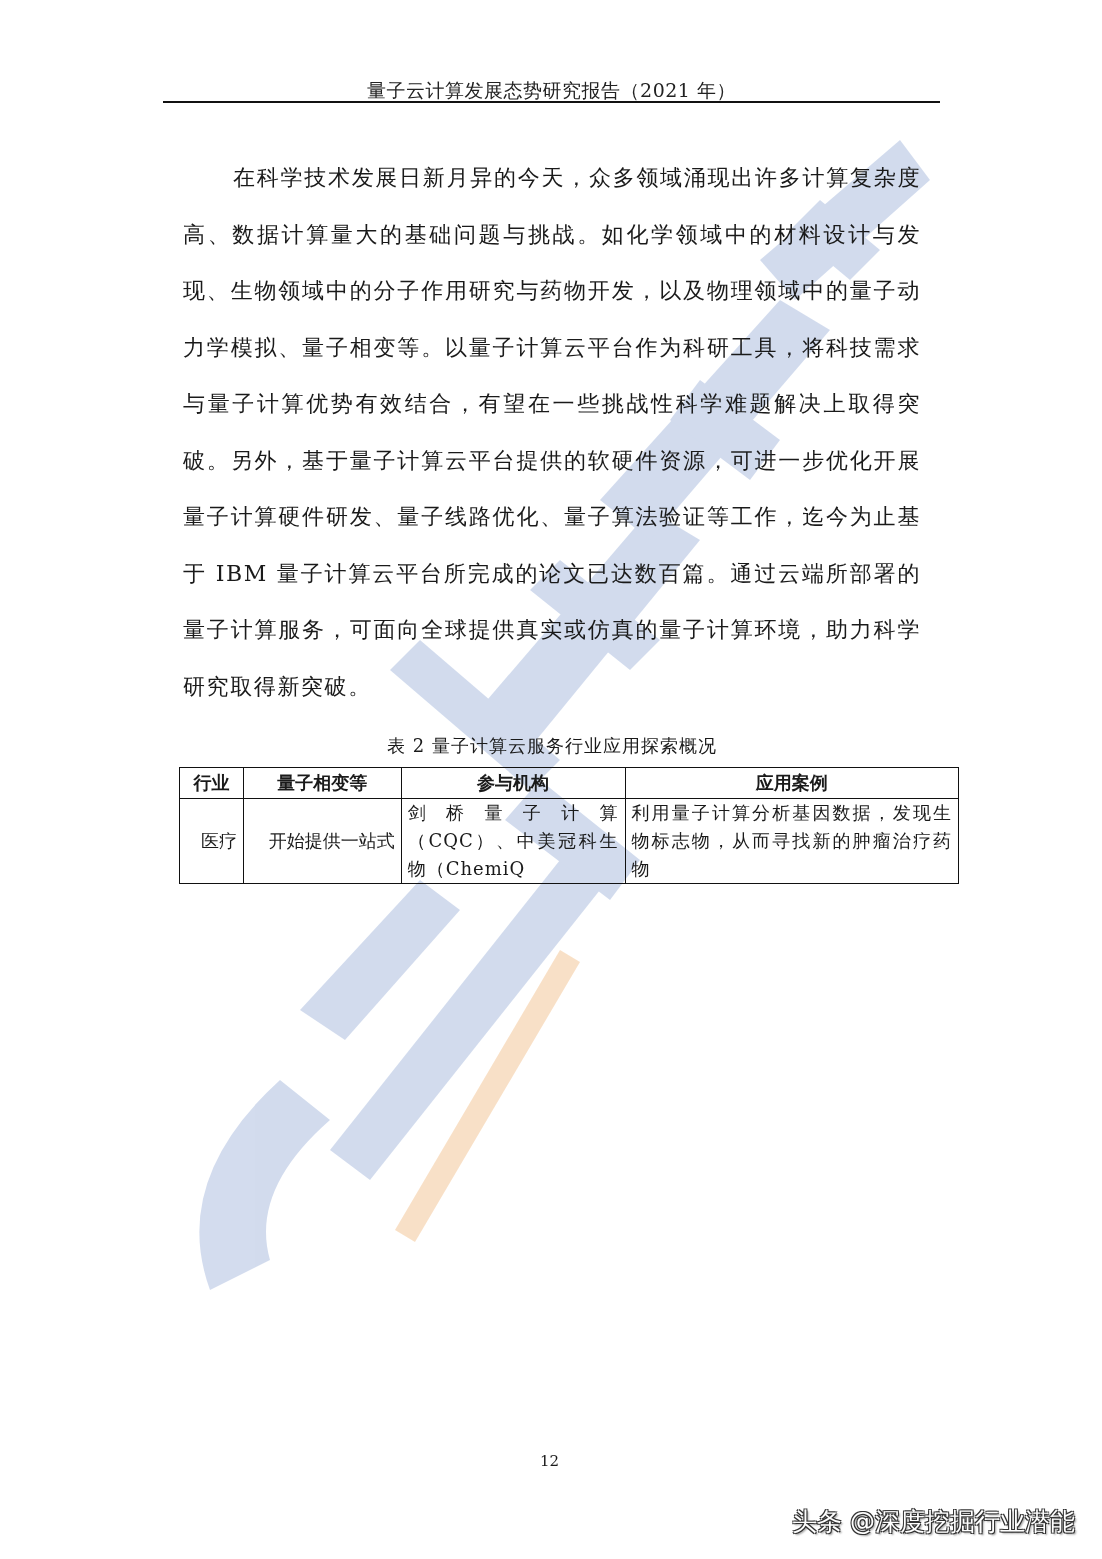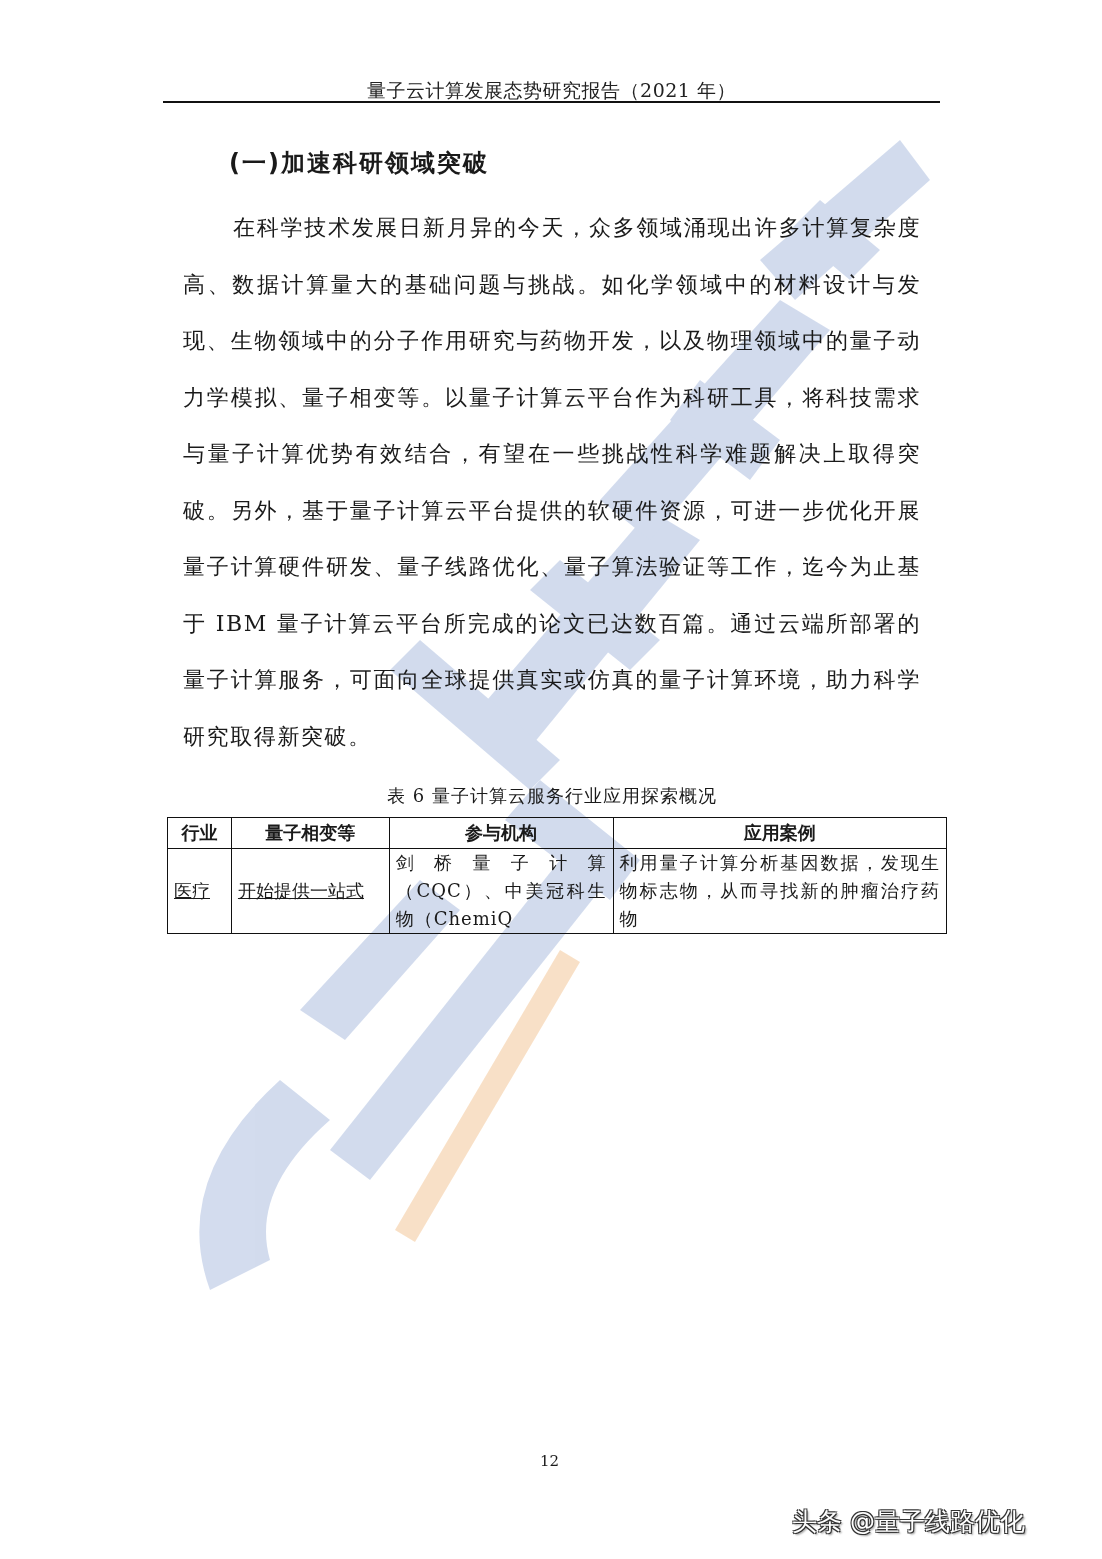--- a/index.html
+++ b/index.html
@@ -19,29 +19,29 @@
       padding-left: 62px; letter-spacing: 2px; height: 50px; line-height: 50px; margin: 0;
     }
     .para {
       font-size: 22px; line-height: 56.5px; text-align: justify; text-justify: inter-character;
       text-indent: 50px; margin: 16px; letter-spacing: 1.6px;
     }
     .para.first { margin-top: 12px; }
     .section-title.second { margin-top: 2px; }
     .table-caption { text-align: center; font-size: 18px; margin-top: 10px; height: 30px; line-height: 30px; letter-spacing: 1px; }
     table.apps {
-      border-collapse: collapse; width: 780px; margin-left: 0; font-size: 18px; margin-top: 6px;
+      border-collapse: collapse; width: 780px; margin-left: 12px; font-size: 18px; margin-top: 6px;
     }
     table.apps th, table.apps td { border: 1.5px solid #111; padding: 0 6px; }
     table.apps th {
       font-family: "DejaVu Sans", "Liberation Sans", sans-serif; font-weight: bold; font-size: 18px;
       height: 30px; text-align: center;
     }
     table.apps td { line-height: 28px; vertical-align: middle; }
-    td.center { text-align: left; text-decoration: underline; }
+    td.center { text-align: right; }
     td.justify { text-align: justify; text-justify: inter-character; letter-spacing: 1px; }
     .page-number { position: absolute; left: 540px; top: 1452px; font-size: 15px; z-index: 1; }
     .source-mark {
       position: absolute; left: 792px; top: 1505px; font-family: "DejaVu Sans", "Liberation Sans", sans-serif;
       font-size: 25px; color: #ffffff; z-index: 2;
       text-shadow: 1px 1px 0 #333, -1px -1px 0 #333, 1px -1px 0 #333, -1px 1px 0 #333, 2px 2px 2px rgba(0,0,0,0.4);
     }
   </style>
 </head>
 <body>
@@ -62,25 +62,24 @@
     <path d="M 560 560 L 660 640 L 630 670 L 530 590 Z" fill="#aebfe0"></path>
 
     <path d="M 395 1230 L 560 950 L 580 962 L 415 1242 Z" fill="#f4c89a"></path>
   </g>
 </svg>
 
 <div class="page-header">量子云计算发展态势研究报告（2021 年）</div>
 <div class="header-rule"></div>
 
 <div class="content">
-  <h2 class="section-title">(一)加速科研领域突破</h2>
   <p class="para first">在科学技术发展日新月异的今天，众多领域涌现出许多计算复杂度高、数据计算量大的基础问题与挑战。如化学领域中的材料设计与发现、生物领域中的分子作用研究与药物开发，以及物理领域中的量子动力学模拟、量子相变等。以量子计算云平台作为科研工具，将科技需求与量子计算优势有效结合，有望在一些挑战性科学难题解决上取得突破。另外，基于量子计算云平台提供的软硬件资源，可进一步优化开展量子计算硬件研发、量子线路优化、量子算法验证等工作，迄今为止基于 IBM 量子计算云平台所完成的论文已达数百篇。通过云端所部署的量子计算服务，可面向全球提供真实或仿真的量子计算环境，助力科学研究取得新突破。</p>
 
 
-  <div class="table-caption">表 6  量子计算云服务行业应用探索概况</div>
+  <div class="table-caption">表 2  量子计算云服务行业应用探索概况</div>
   <table class="apps">
     <colgroup>
       <col style="width:64px">
       <col style="width:158px">
       <col style="width:224px">
       <col style="width:334px">
     </colgroup>
     <thead>
       <tr>
         <th>行业</th>
@@ -94,13 +93,13 @@
         <td class="center">医疗</td>
         <td class="center">开始提供一站式</td>
         <td class="justify">剑桥量子计算（CQC）、中美冠科生物（ChemiQ</td>
         <td class="justify">利用量子计算分析基因数据，发现生物标志物，从而寻找新的肿瘤治疗药物</td>
       </tr>
     </tbody>
   </table>
 </div>
 
 <div class="page-number">12</div>
-<div class="source-mark">头条 @量子线路优化</div>
+<div class="source-mark">头条 @深度挖掘行业潜能</div>
 
 </body></html>

